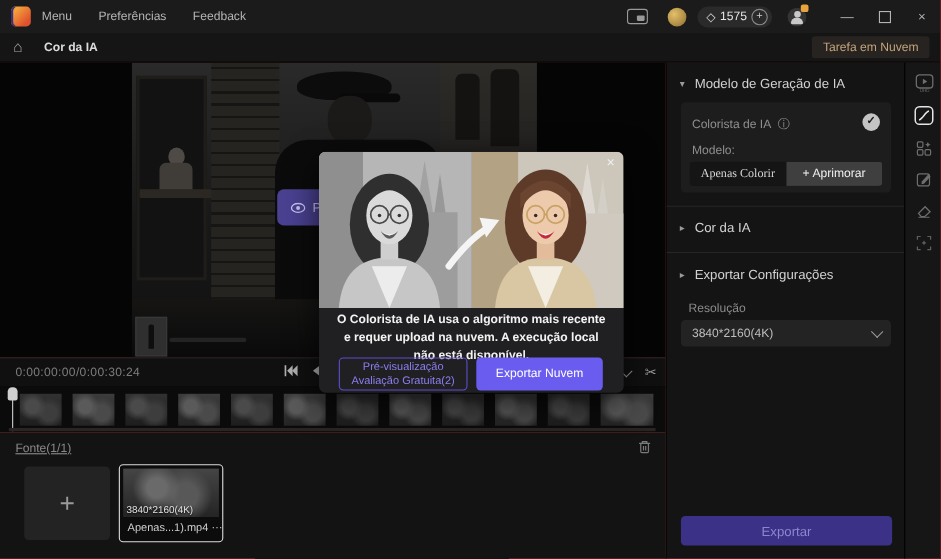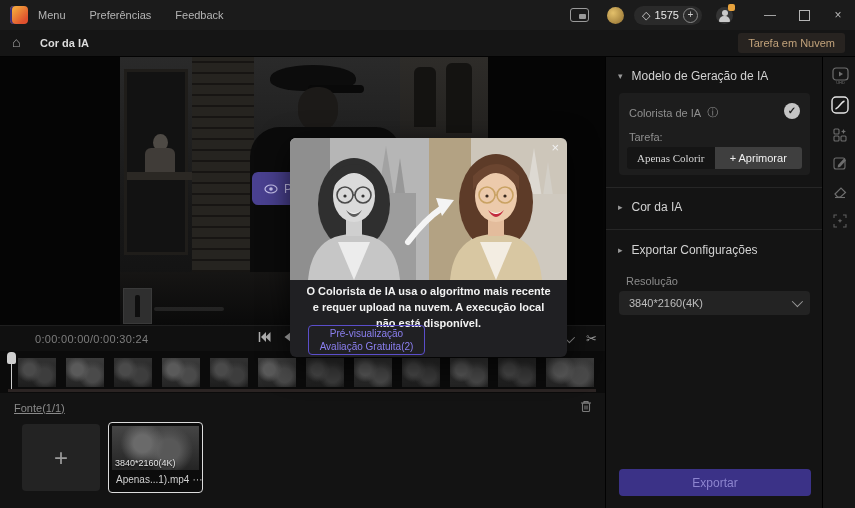--- a/index.html
+++ b/index.html
@@ -81,21 +81,21 @@
         transform:rotate(45deg) translateY(-2px);}
   .export-btn{left:13px;top:412px;width:192px;height:27px;background:#3b3287;border-radius:4px;
               color:#8d85cf;font-size:12px;display:flex;align-items:center;justify-content:center;}
 
   
   .rail{left:822px;top:57px;width:33px;height:451px;background:#161616;border-left:1px solid #000;}
   .rail-ico{left:8px;width:18px;height:18px;display:flex;align-items:center;justify-content:center;}
 
   
   .tl-bar{left:0;top:325px;width:605px;height:26px;background:#101010;border-top:1px solid #1e1e1e;}
-  .timecode{left:14px;top:7px;color:#7d7d7d;letter-spacing:.3px;margin-left:21px;}
+  .timecode{left:14px;top:7px;color:#7d7d7d;letter-spacing:.3px;}
   .transport{position:absolute;top:5px;display:flex;gap:12px;}
   .tl-right{position:absolute;right:8px;top:5px;display:flex;gap:14px;align-items:center;}
   .scissors{color:#9a9a9a;font-size:13px;}
 
   
   .strip{left:0;top:351px;width:605px;height:42px;background:#0b0b0b;}
   .playhead-pin{left:7px;top:1px;width:9px;height:12px;background:#cfcfcf;border-radius:4px 4px 2px 2px;}
   .playhead-line{left:11px;top:12px;width:1px;height:29px;background:#cfcfcf;}
   .thumb{position:absolute;top:7px;width:38px;height:29px;background:
      radial-gradient(circle at 30% 40%,#5a5a5a 0 18%,transparent 40%),
@@ -204,21 +204,21 @@
       <span class="sec-arrow">▾</span>
       <span>Modelo de Geração de IA</span>
     </div>
 
     <div class="abs card">
       <div class="abs flex card-row1">
         <span>Colorista de IA</span>
         <span>ⓘ</span>
       </div>
       <span class="check">✓</span>
-      <div class="abs model-label">Tarefa:</div>
+      <div class="abs model-label">Modelo:</div>
       <div class="abs segments">
         <span class="seg seg-off">Apenas Colorir</span>
         <span class="seg seg-on">+ Aprimorar</span>
       </div>
     </div>
 
     <div class="abs divider" style="top:130px;"></div>
     <div class="abs flex sec-head" style="top:143px;">
       <span class="sec-arrow">▸</span>
       <span>Cor da IA</span>
@@ -393,15 +393,18 @@
         <path d="M198,72 Q206,80 214,72 Q206,86 198,72 Z" fill="#c22b3f"></path>
         <path d="M200,73 Q206,77 212,73 Q206,79 200,73 Z" fill="#fff"></path>
       </g>
     </svg>
     <span class="modal-close">×</span>
     <div class="abs modal-msg">O Colorista de IA usa o algoritmo mais recente e requer upload na nuvem. A execução local não está disponível.</div>
     <div class="m-btn m-btn-outline">
       <span>Pré-visualização</span>
       <span>Avaliação Gratuita(2)</span>
     </div>
+    <div class="m-btn m-btn-solid">
+      <span>Exportar Nuvem</span>
+    </div>
   </div>
 
 </div>
 
 </body></html>

